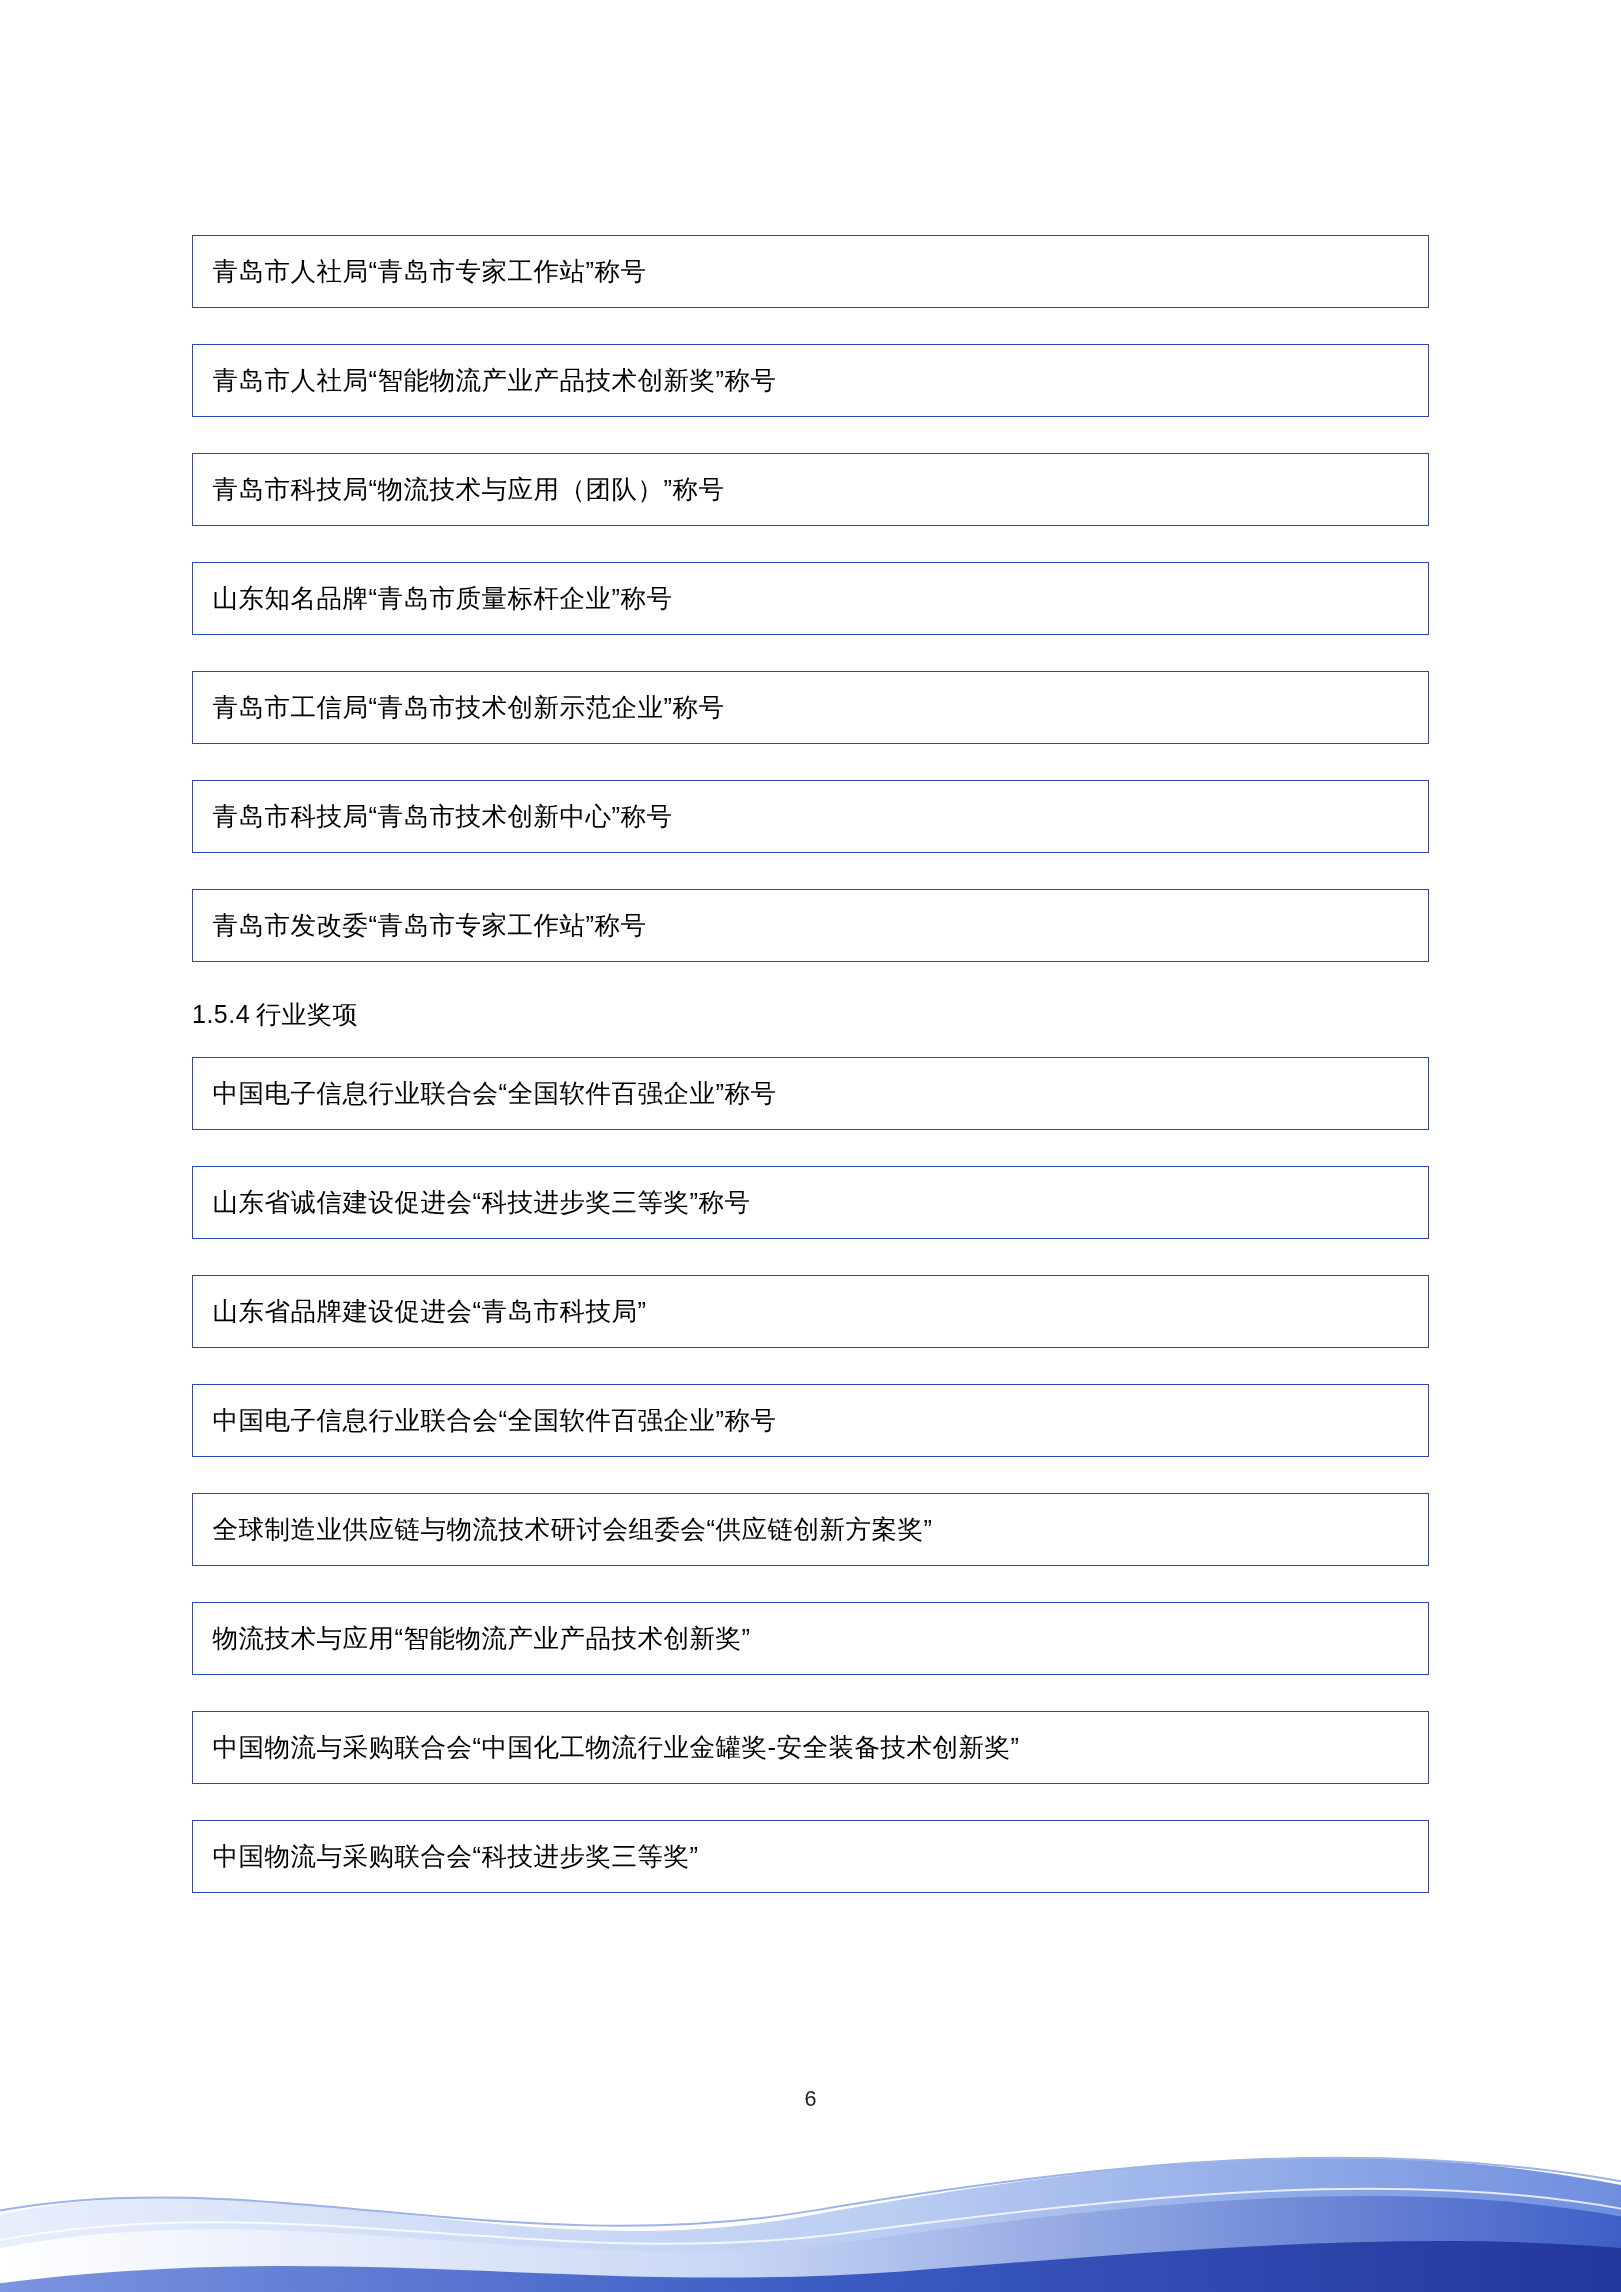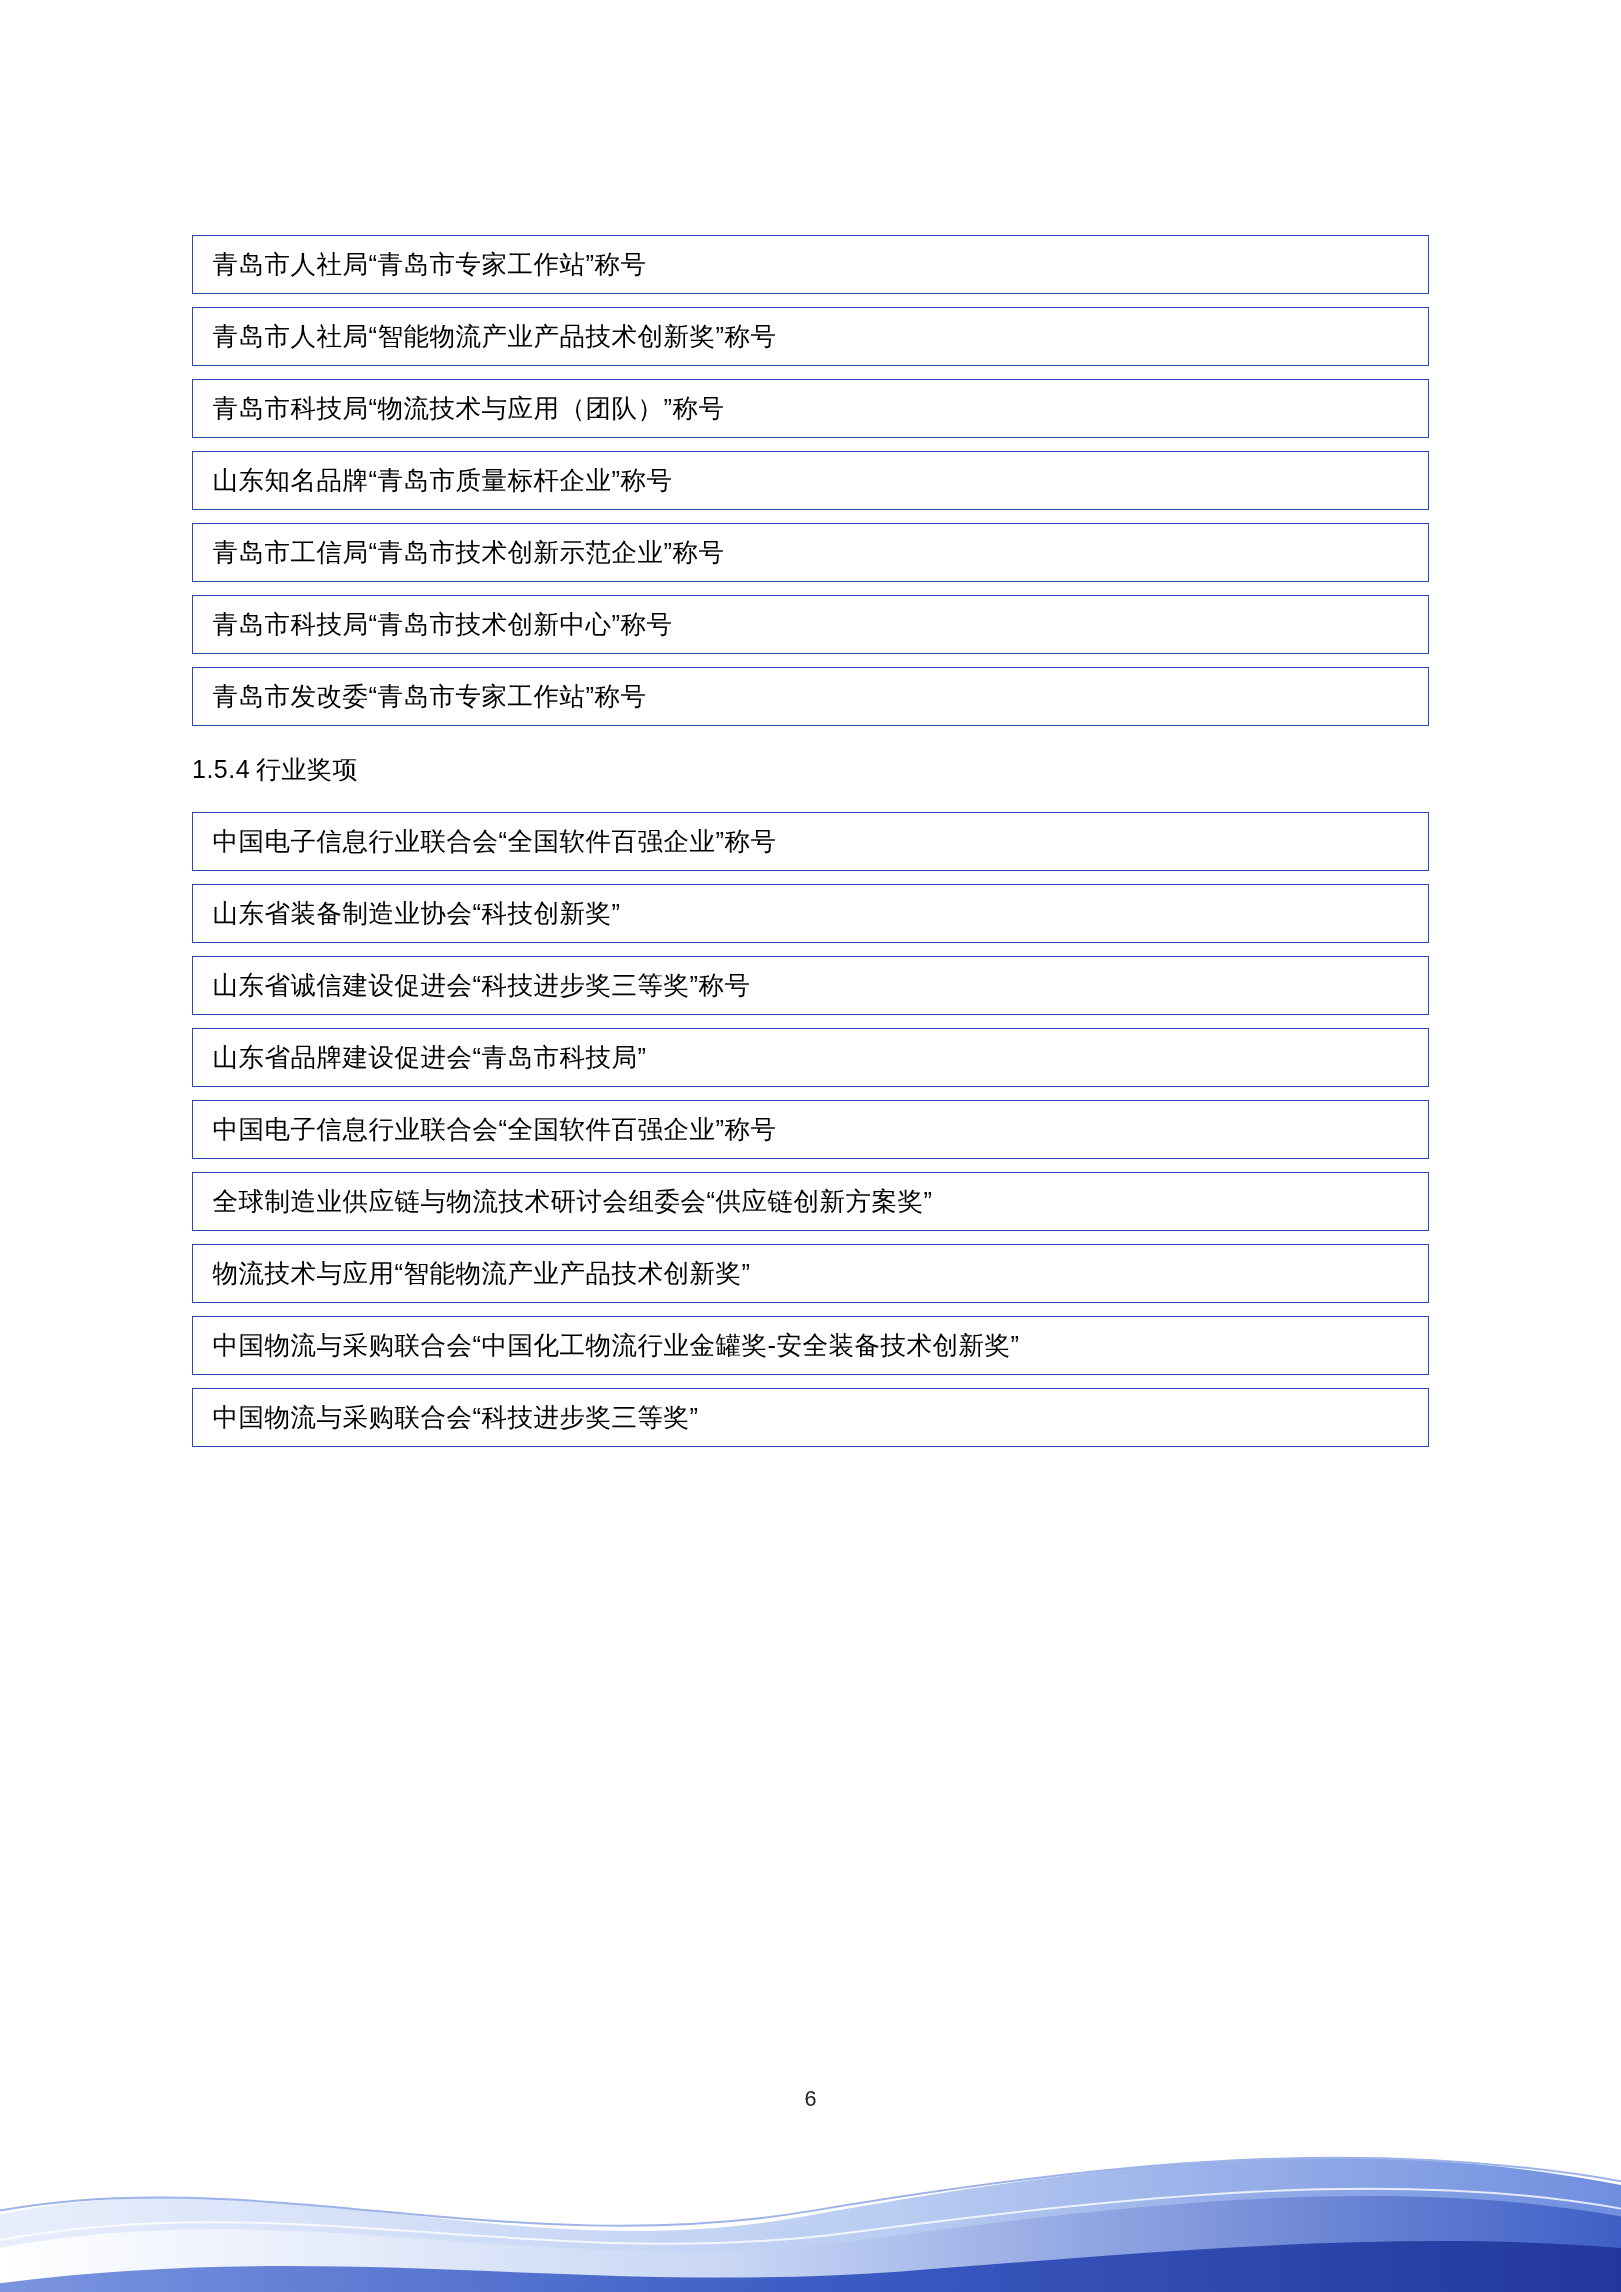--- a/index.html
+++ b/index.html
@@ -26,22 +26,22 @@
     left: 192px;
     top: 235px;
     width: 1237px;
   }
   .box-list {
     display: block;
   }
   .box-row {
     box-sizing: border-box;
     border: 1.5px solid #2b49b5;
-    height: 59px;
-    margin-bottom: 13px;
+    height: 73px;
+    margin-bottom: 36px;
     display: flex;
     align-items: center;
     padding-left: 19.6px;
     background: #ffffff;
   }
   .box-row .txt {
     font-size: 25.5px;
     color: #000000;
     line-height: 1.2;
     letter-spacing: 0.5px;
@@ -108,23 +108,20 @@
 
     <div class="section-heading">
       <span class="num">1.5.4</span><span>行业奖项</span>
     </div>
 
     <div class="box-list">
       <div class="box-row">
         <span class="txt">中国电子信息行业联合会“全国软件百强企业”称号</span>
       </div>
       <div class="box-row">
-        <span class="txt">山东省装备制造业协会“科技创新奖”</span>
-      </div>
-      <div class="box-row">
         <span class="txt">山东省诚信建设促进会“科技进步奖三等奖”称号</span>
       </div>
       <div class="box-row">
         <span class="txt">山东省品牌建设促进会“青岛市科技局”</span>
       </div>
       <div class="box-row">
         <span class="txt">中国电子信息行业联合会“全国软件百强企业”称号</span>
       </div>
       <div class="box-row">
         <span class="txt">全球制造业供应链与物流技术研讨会组委会“供应链创新方案奖”</span>

